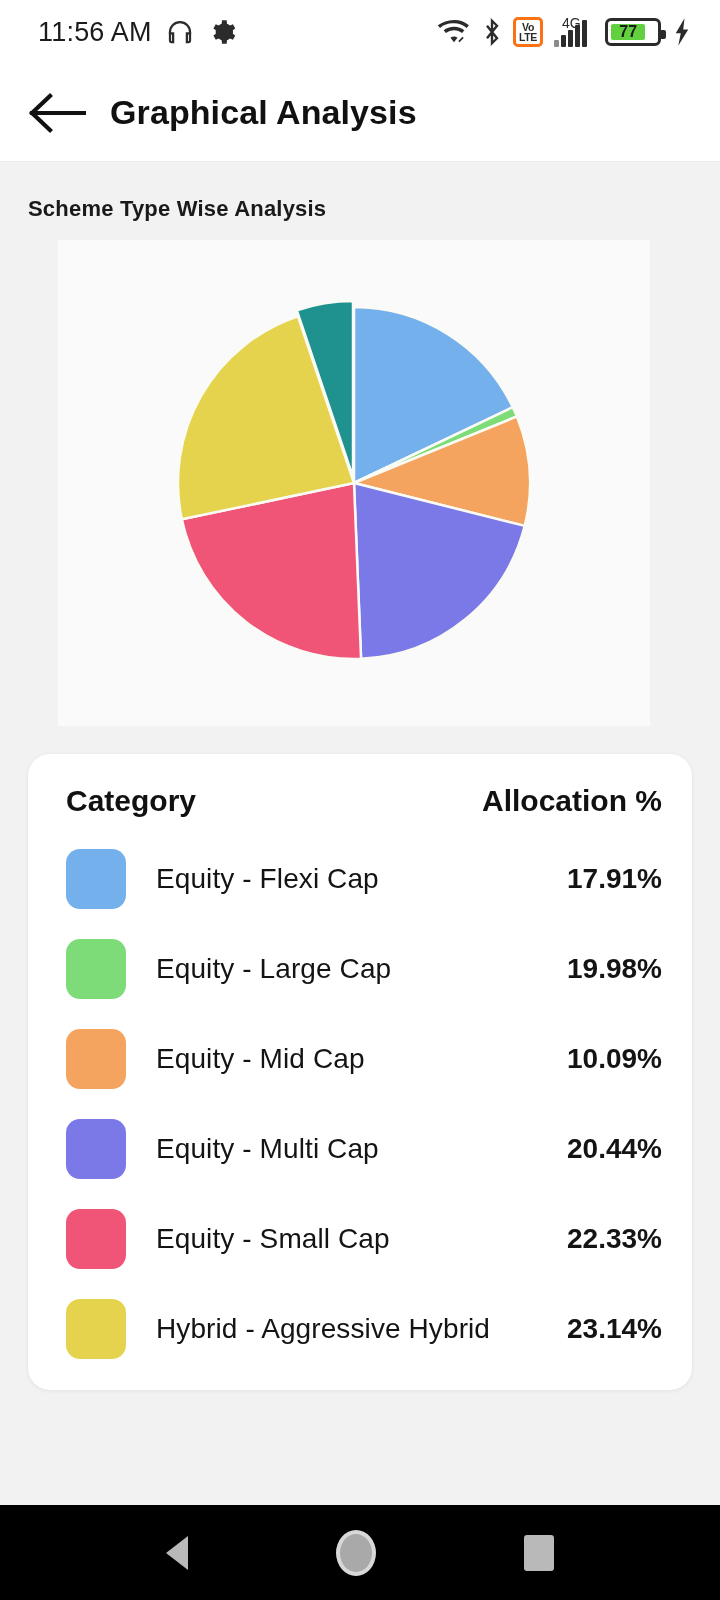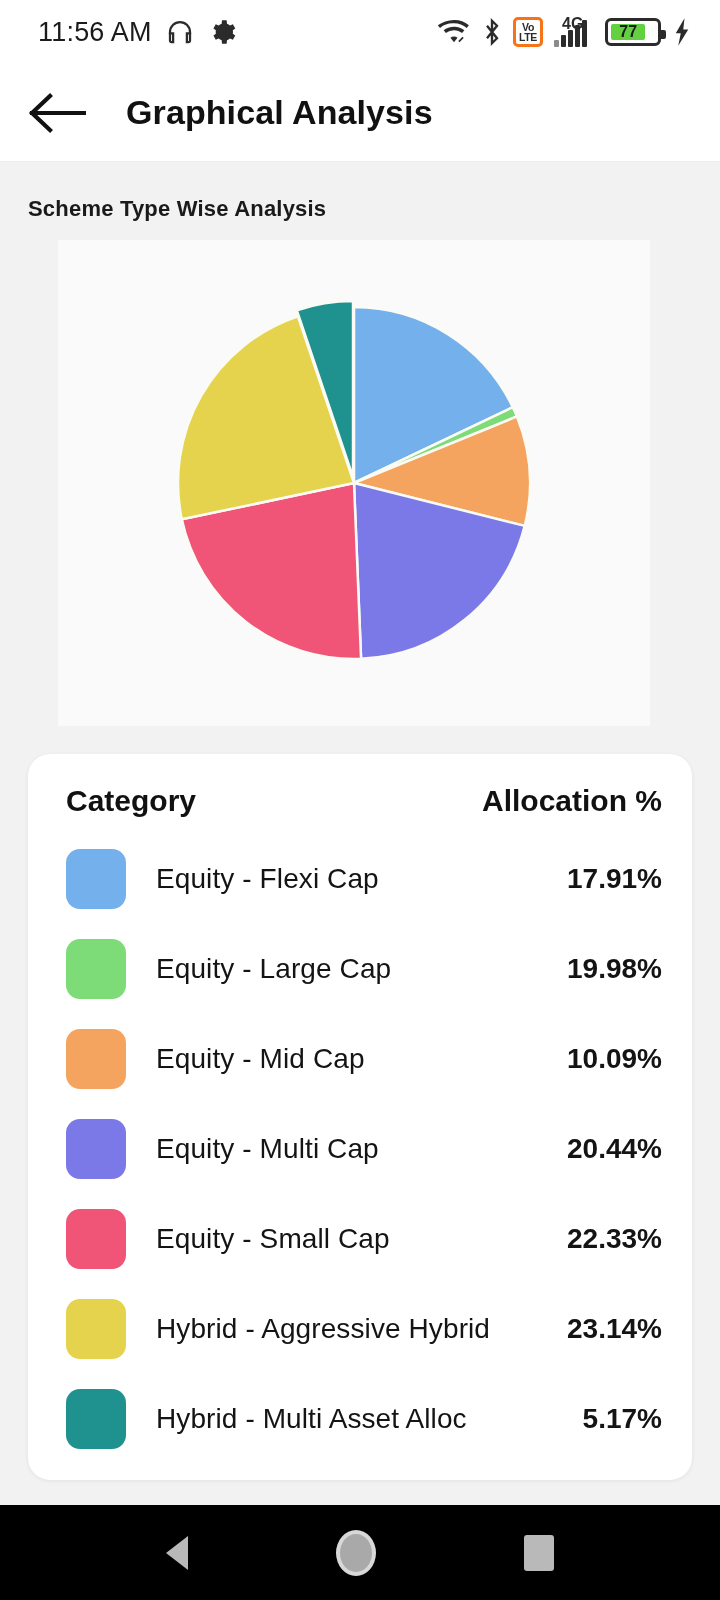--- a/index.html
+++ b/index.html
@@ -21,21 +21,21 @@
   .sb-time { font-size:27px; font-weight:400; color:#1b1b1b; letter-spacing:.2px; }
   .sb-right { margin-left:auto; display:flex; align-items:center; gap:11px; }
   .ico { display:inline-flex; align-items:center; justify-content:center; }
   .volte-box {
     border:3px solid #f97316; border-radius:5px;
     width:30px; height:30px; display:flex; flex-direction:column;
     align-items:center; justify-content:center; line-height:1;
     font-size:11px; font-weight:700; color:#2b2b2b;
   }
   .volte-box span { display:block; font-size:10.5px; letter-spacing:-.3px; }
-  .net4g { font-size:16px; font-weight:700; color:#2b2b2b; position:absolute; top:-2px; left:8px; }
+  .net4g { font-size:14px; font-weight:400; color:#2b2b2b; position:absolute; top:-2px; left:8px; }
   .sig-wrap { position:relative; width:40px; height:30px; display:flex; align-items:flex-end; gap:2px; }
   .bar { width:5px; background:#2b2b2b; border-radius:1px; }
   .batt {
     width:56px; height:28px; border:3px solid #2b2b2b; border-radius:6px;
     position:relative; display:flex; align-items:flex-start; padding:3px;
   }
   .batt:after {
     content:""; position:absolute; right:-8px; top:9px; width:6px; height:9px;
     background:#2b2b2b; border-radius:0 2px 2px 0;
   }
@@ -45,21 +45,21 @@
     font-size:16px; font-weight:700; color:#1b1b1b; width:78%;
   }
 
   
   .appbar {
     height:98px; flex:0 0 98px; background:#ffffff;
     display:flex; align-items:center; padding-left:26px; gap:22px;
     border-bottom:1px solid #ececec;
   }
   .back-btn { width:62px; height:62px; display:flex; align-items:center; justify-content:center; cursor:pointer; }
-  .appbar-title { font-size:34px; font-weight:600; color:#111; letter-spacing:.1px;margin-left:16px; }
+  .appbar-title { font-size:34px; font-weight:600; color:#111; letter-spacing:.1px; }
 
   
   .body { flex:1 1 auto; background:#f2f2f2; overflow:hidden; position:relative; }
 
   .section-title {
     font-size:22px; font-weight:600; color:#1a1a1a;
     padding:34px 0 0 28px; letter-spacing:.2px;
   }
 
   .chart-area {
@@ -215,25 +215,20 @@
           <div class="row">
             <div class="swatch" style="background: rgb(240, 84, 119);"></div>
             <div class="row-label">Equity - Small Cap</div>
             <div class="row-value">22.33%</div>
           </div>
           <div class="row">
             <div class="swatch" style="background: rgb(229, 211, 78);"></div>
             <div class="row-label">Hybrid - Aggressive Hybrid</div>
             <div class="row-value">23.14%</div>
           </div>
-          <div class="row">
-            <div class="swatch" style="background: rgb(31, 146, 144);"></div>
-            <div class="row-label">Hybrid - Multi Asset Alloc</div>
-            <div class="row-value">5.17%</div>
-          </div>
         </div>
     </div>
 
     <div class="navbar">
       <div class="nav-back"></div>
       <div class="nav-home"></div>
       <div class="nav-recent"></div>
     </div>
   </div>
 </div>

